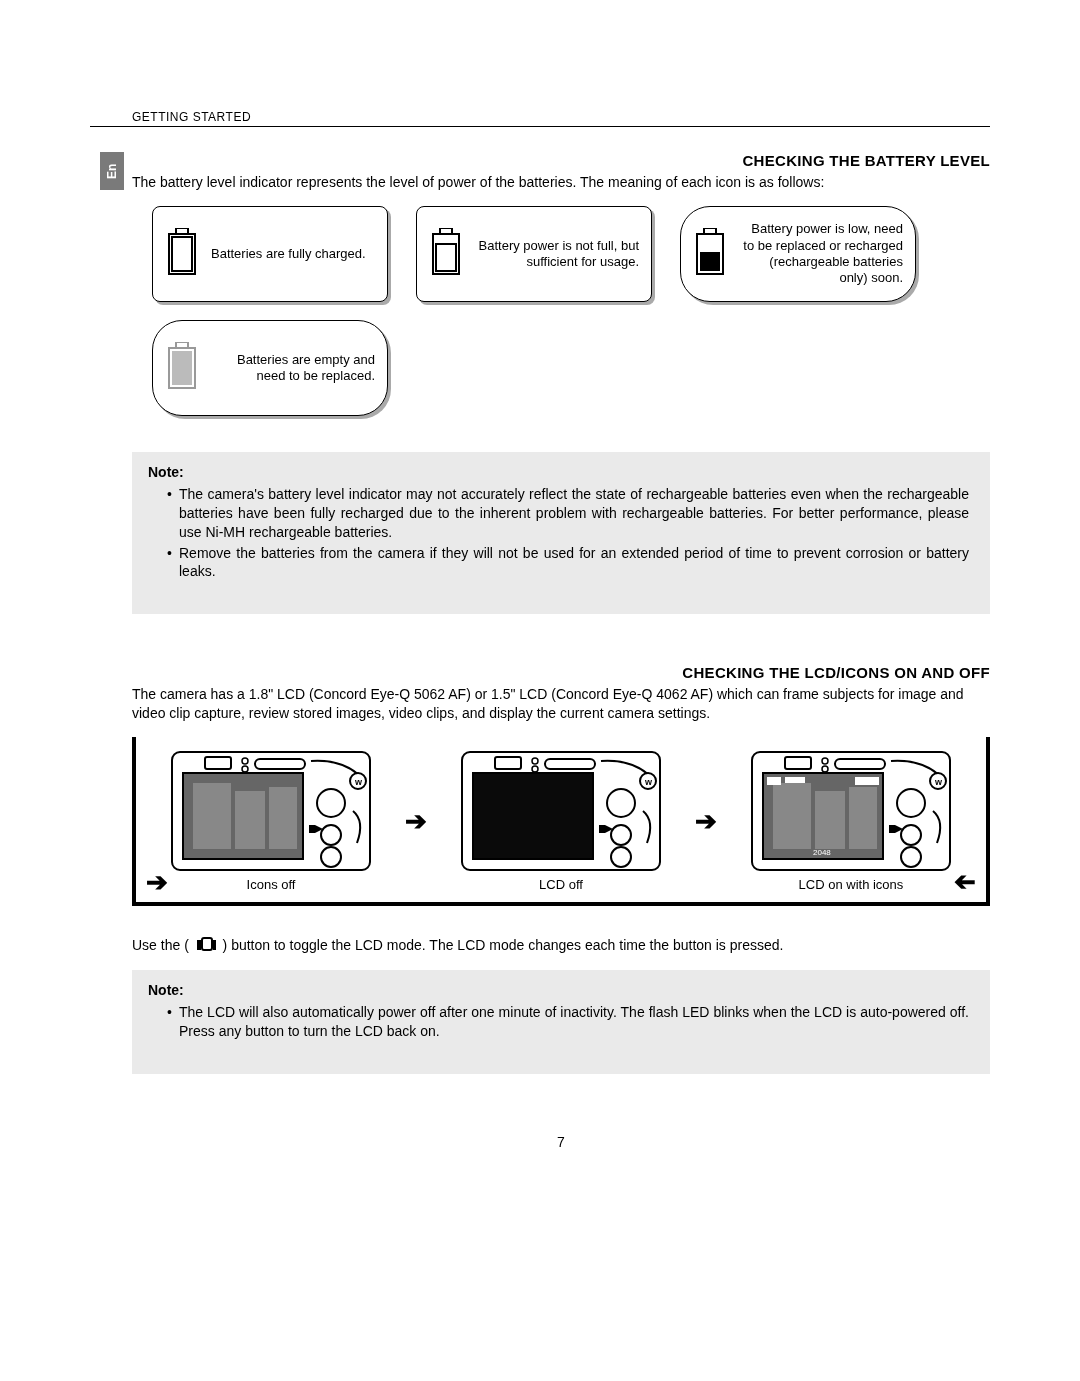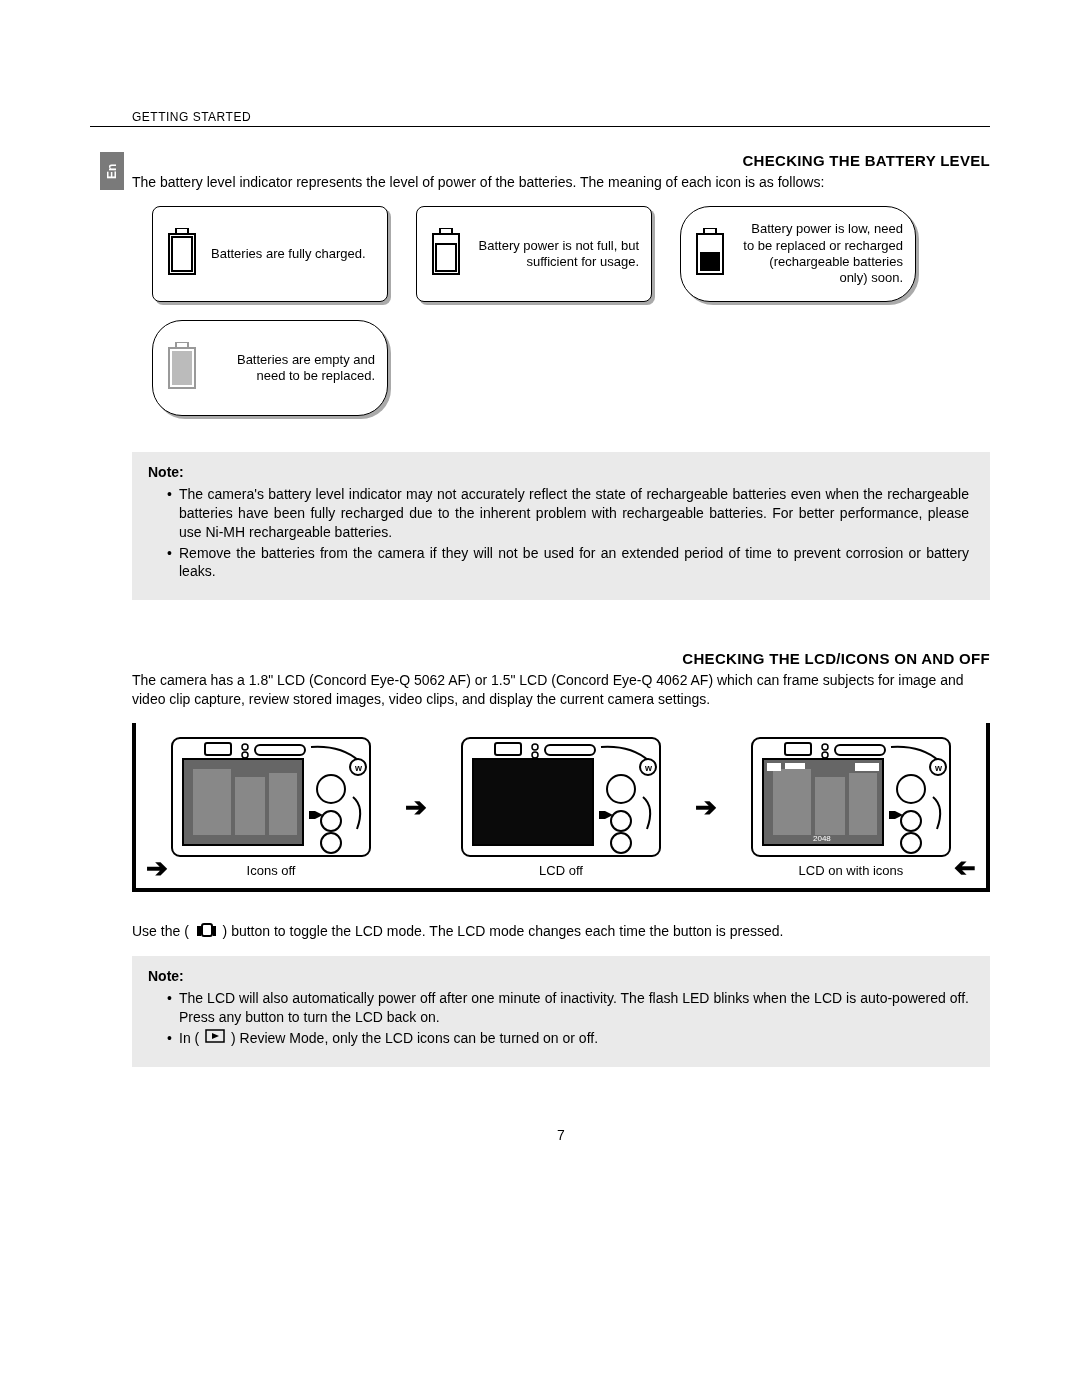--- a/index.html
+++ b/index.html
@@ -77,21 +77,21 @@
   .battery-card.tall { min-height: 96px; border-radius: 30px; }
   .battery-icon {
     flex: 0 0 auto;
   }
   .battery-text {
     font-size: 13px;
     line-height: 1.25;
   }
   .note-box {
     background: #eaeaea;
-    padding: 12px 16px 14px 16px;
+    padding: 12px 16px 28px 16px;
     margin-bottom: 50px;
     font-size: 14px;
   }
   .note-box .note-label {
     font-weight: bold;
     margin-bottom: 4px;
   }
   .note-box ul {
     margin: 5px;
     padding-left: 14px;
@@ -309,29 +309,19 @@
           <rect x="18" y="3" width="3" height="10" fill="#000"></rect>
         </svg>
       </span>
       <span>) button to toggle the LCD mode. The LCD mode changes each time the button is pressed.</span>
     </p>
 
     <div class="note-box" style="margin-bottom:0;">
       <div class="note-label">Note:</div>
       <ul>
         <li>The LCD will also automatically power off after one minute of inactivity. The flash LED blinks when the LCD is auto-powered off.  Press any button to turn the LCD back on.</li>
-        <li>
-          <span>In (</span>
-          <span class="inline-icon">
-            <svg width="20" height="14" viewBox="0 0 20 14">
-              <rect x="1" y="1" width="18" height="12" fill="none" stroke="#000" stroke-width="1.5"></rect>
-              <polygon points="7,4 14,7 7,10" fill="#000"></polygon>
-            </svg>
-          </span>
-          <span>) Review Mode, only the LCD icons can be turned on or off.</span>
-        </li>
       </ul>
     </div>
 
     <div class="page-num">7</div>
 
   </div>
 </div>
 
 </body></html>

